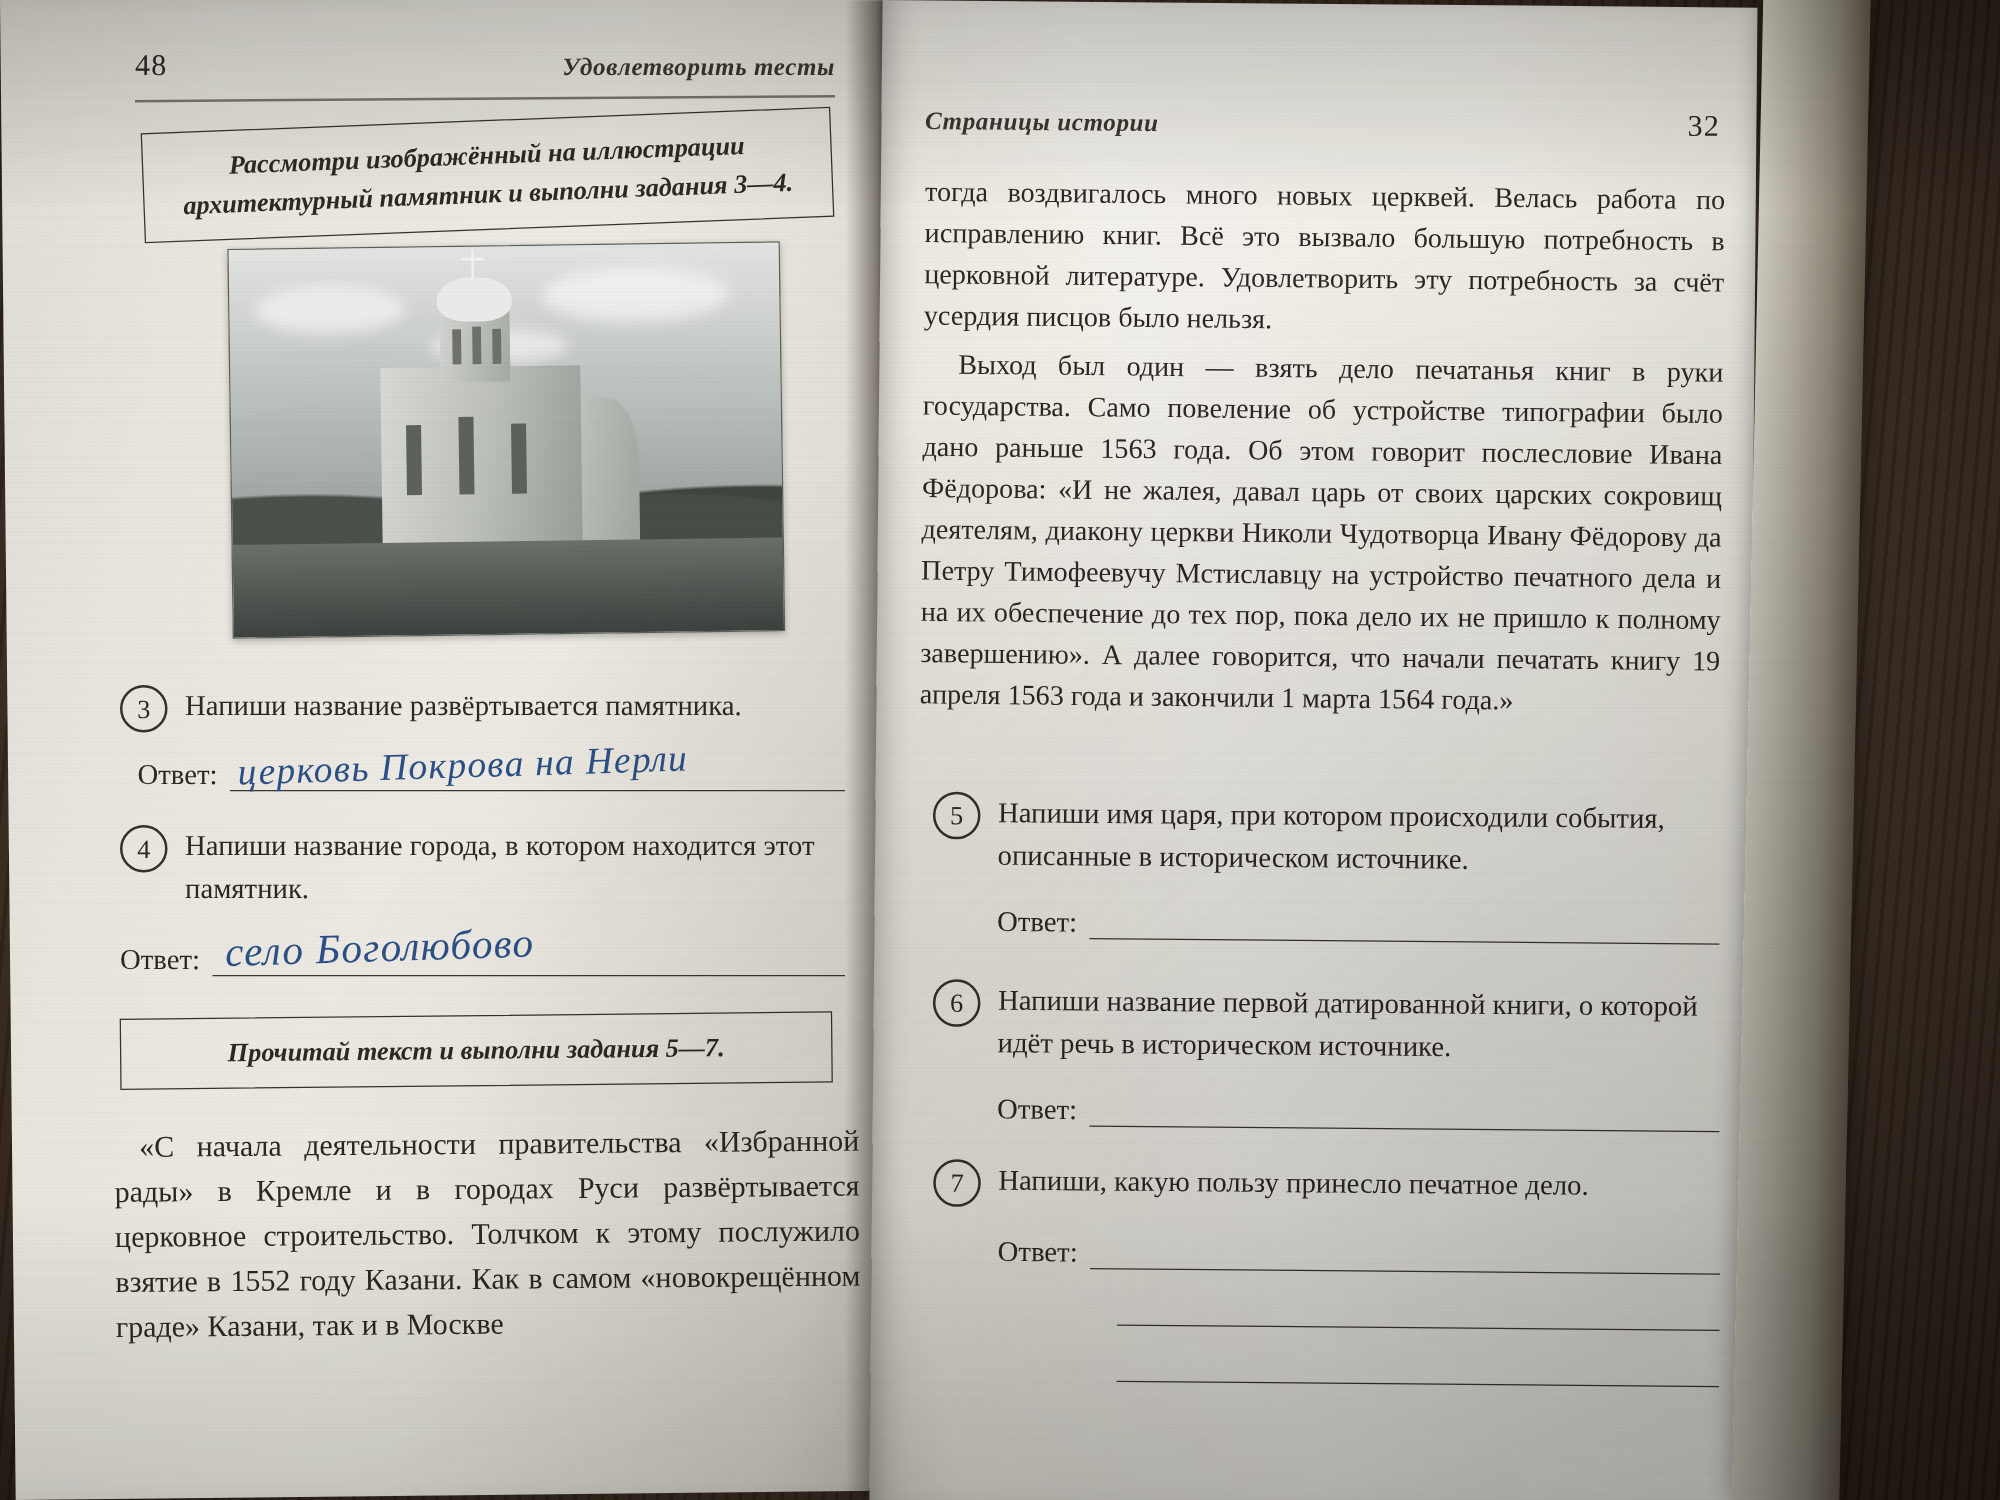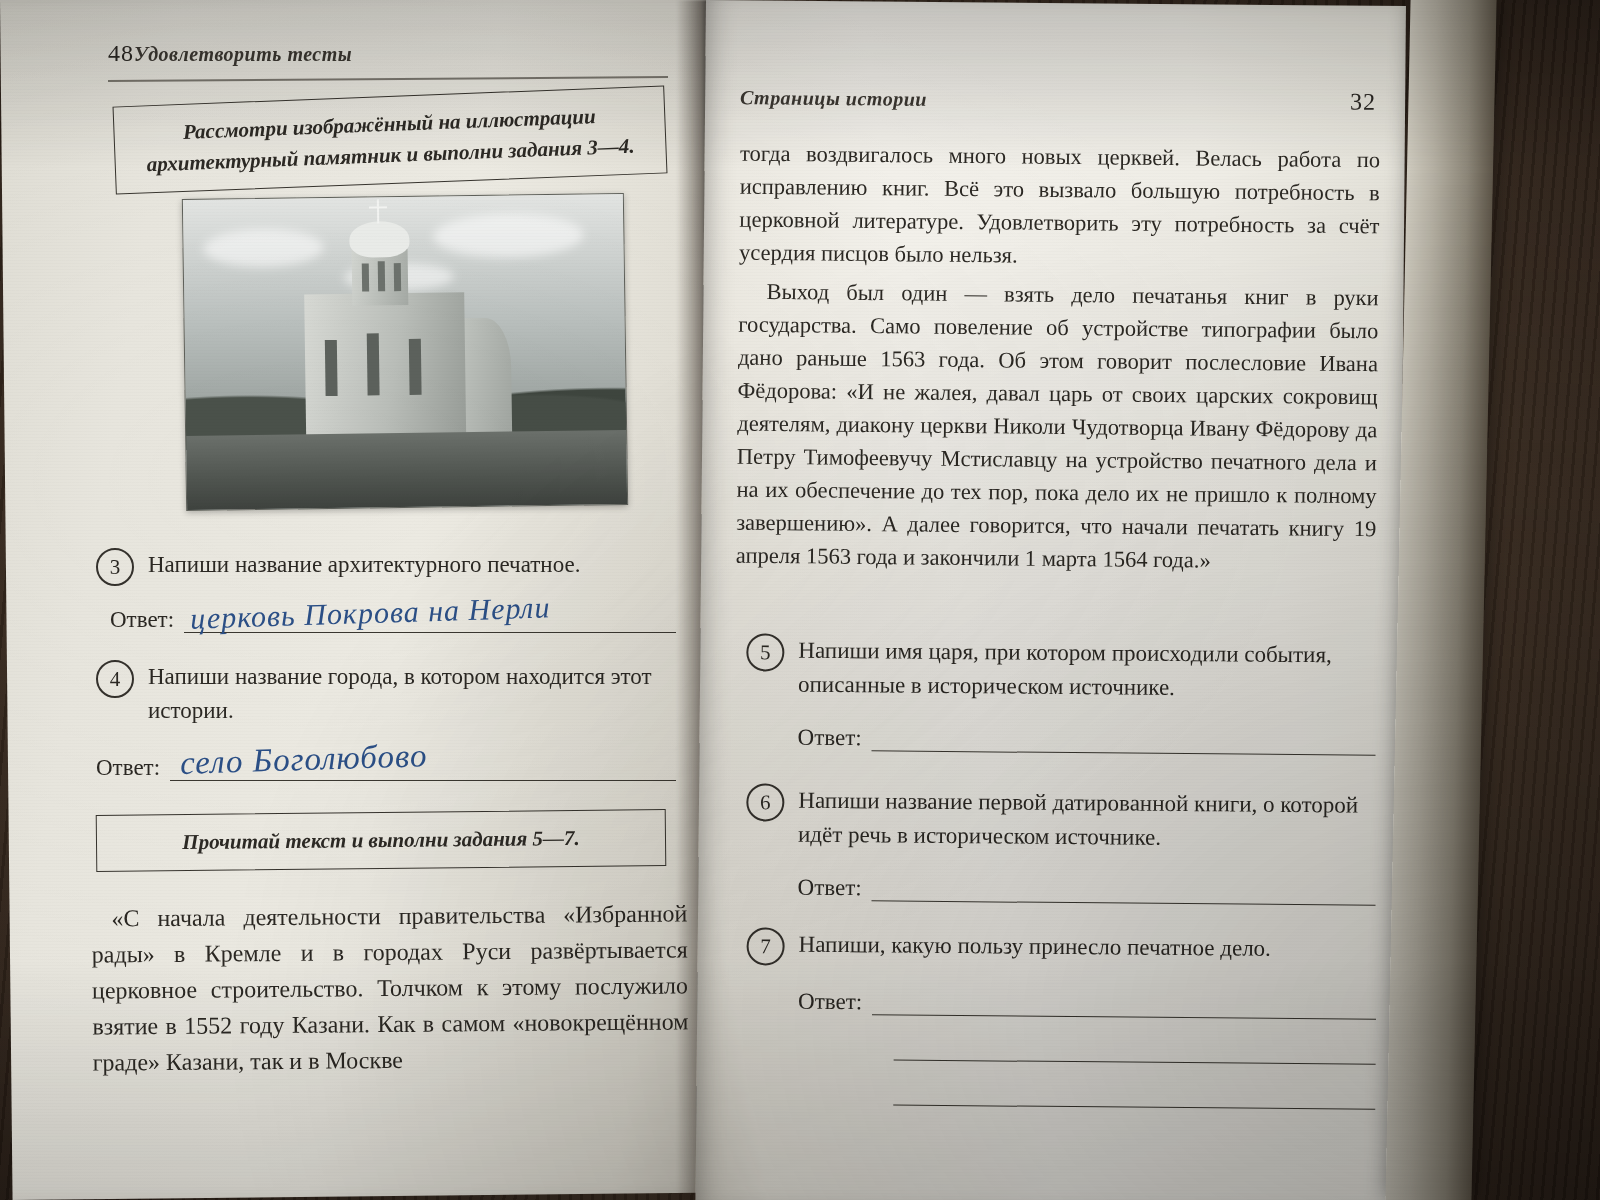--- a/index.html
+++ b/index.html
@@ -72,21 +72,21 @@
     font-size:21px;line-height:31px;color:#2c2924;text-align:center;
   }
   .hand{
     font-family:"Liberation Serif",serif;font-style:italic;
     color:#2b4f86;font-size:30px;letter-spacing:1px;
     transform:rotate(-1.8deg);white-space:nowrap;
   }
 
   
   .lp-inner{position:absolute;left:0;top:0;width:710px;height:1200px;}
-  .lp-head{position:absolute;left:108px;top:40px;width:560px;display:flex;justify-content:flex-start;align-items:baseline;}
+  .lp-head{position:absolute;left:108px;top:40px;width:560px;display:flex;justify-content:space-between;align-items:baseline;}
   .lp-headrule{position:absolute;left:108px;top:78px;width:560px;height:2px;background:#56524a;opacity:.75;transform:rotate(-0.4deg);}
   .lp-box{position:absolute;left:114px;top:96px;width:552px;transform:rotate(-2.2deg);}
   .photo{
     position:absolute;left:184px;top:196px;width:440px;height:310px;
     background:linear-gradient(180deg,#c9cbc6 0%,#9fa4a1 45%,#6f7470 100%);
     border:1px solid #5d5f59;overflow:hidden;transform:rotate(-0.8deg);
     box-shadow:0 2px 6px rgba(0,0,0,.25);
   }
   .sky{position:absolute;inset:0;background:linear-gradient(180deg,#e2e4e2 0%,#b9bfbd 40%,#9aa19e 70%,#868d8a 100%);}
   .cloud{position:absolute;background:rgba(255,255,255,.55);border-radius:50%;filter:blur(5px);}
@@ -157,34 +157,34 @@
           <div class="windowsl" style="left:42px;top:14px;width:7px;height:28px;background:#6c716c;"></div>
         </div>
         <div class="dome"></div>
         <div class="cross"></div>
         <div class="ground"></div>
       </div>
 
       <div class="q3">
         <div class="q-row" style="display:flex;gap:14px;align-items:flex-start;">
           <div class="num-circle">3</div>
-          <div class="task-txt">Напиши название архитектурного печатное.</div>
+          <div class="task-txt">Напиши название развёртывается памятника.</div>
         </div>
         <div class="ans-row" style="display:flex;gap:10px;align-items:flex-end;margin-top:16px;padding-left:14px;">
           <span class="ans-label">Ответ:</span>
           <span class="ans-line" style="position:relative;">
             <span class="hand" style="position:absolute;left:6px;bottom:2px;">церковь Покрова на Нерли</span>
           </span>
         </div>
       </div>
 
       <div class="q4">
         <div class="q-row" style="display:flex;gap:14px;align-items:flex-start;">
           <div class="num-circle">4</div>
-          <div class="task-txt">Напиши название города, в котором находится этот истории.</div>
+          <div class="task-txt">Напиши название города, в котором находится этот памятник.</div>
         </div>
         <div class="ans-row" style="display:flex;gap:10px;align-items:flex-end;margin-top:22px;padding-left:0px;">
           <span class="ans-label">Ответ:</span>
           <span class="ans-line" style="position:relative;">
             <span class="hand" style="position:absolute;left:10px;bottom:2px;font-size:33px;">село Боголюбово</span>
           </span>
         </div>
       </div>
 
       <div class="lp-box2">

